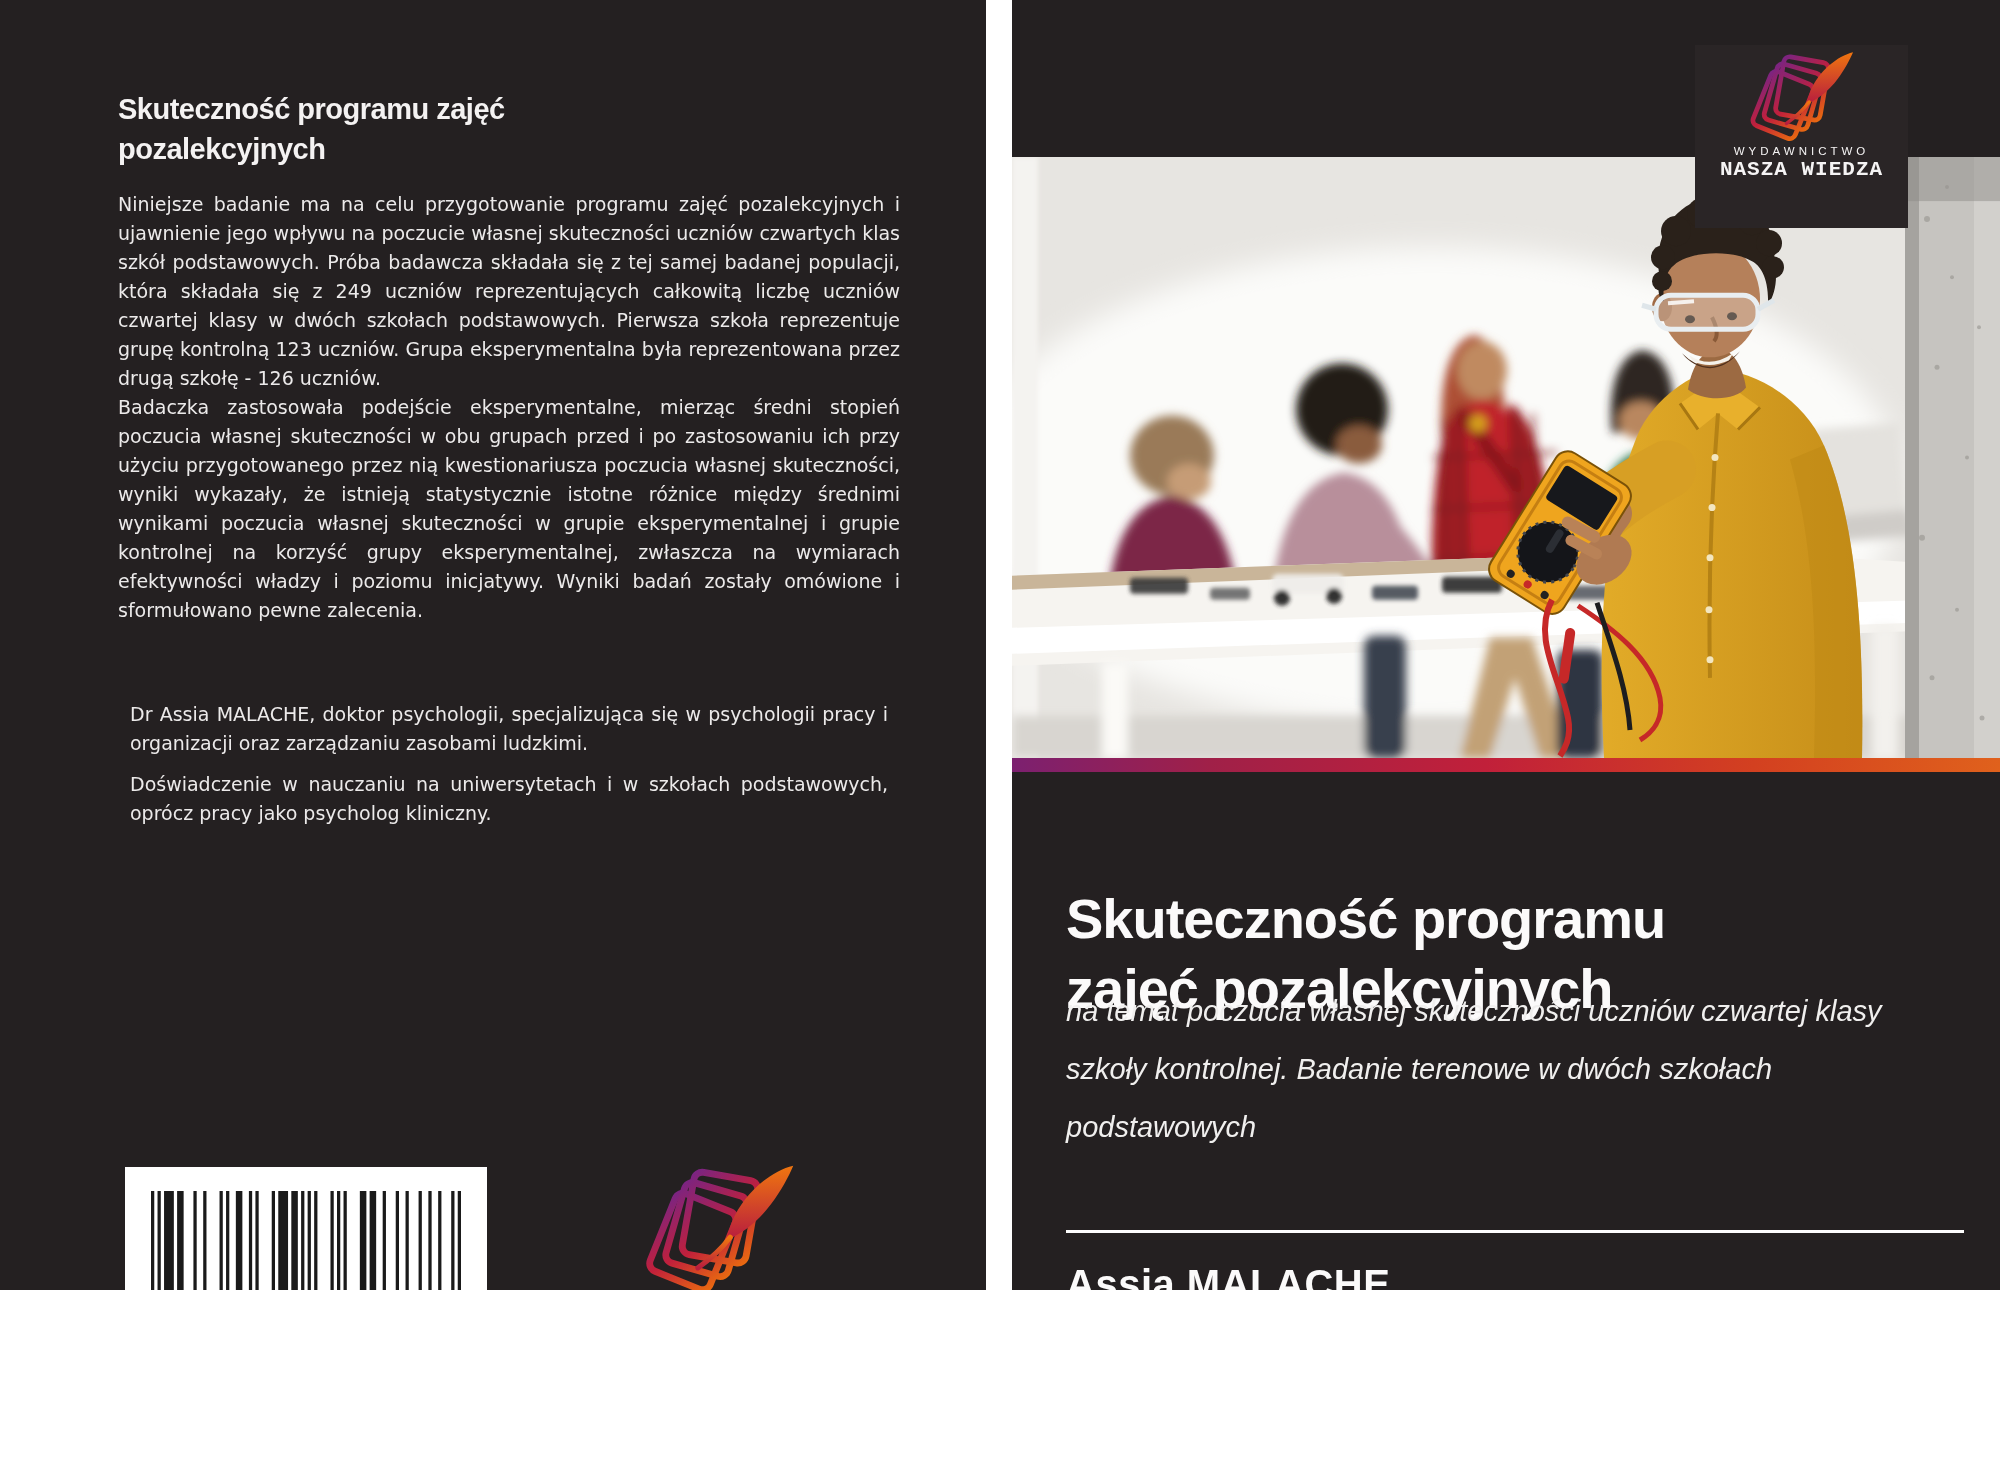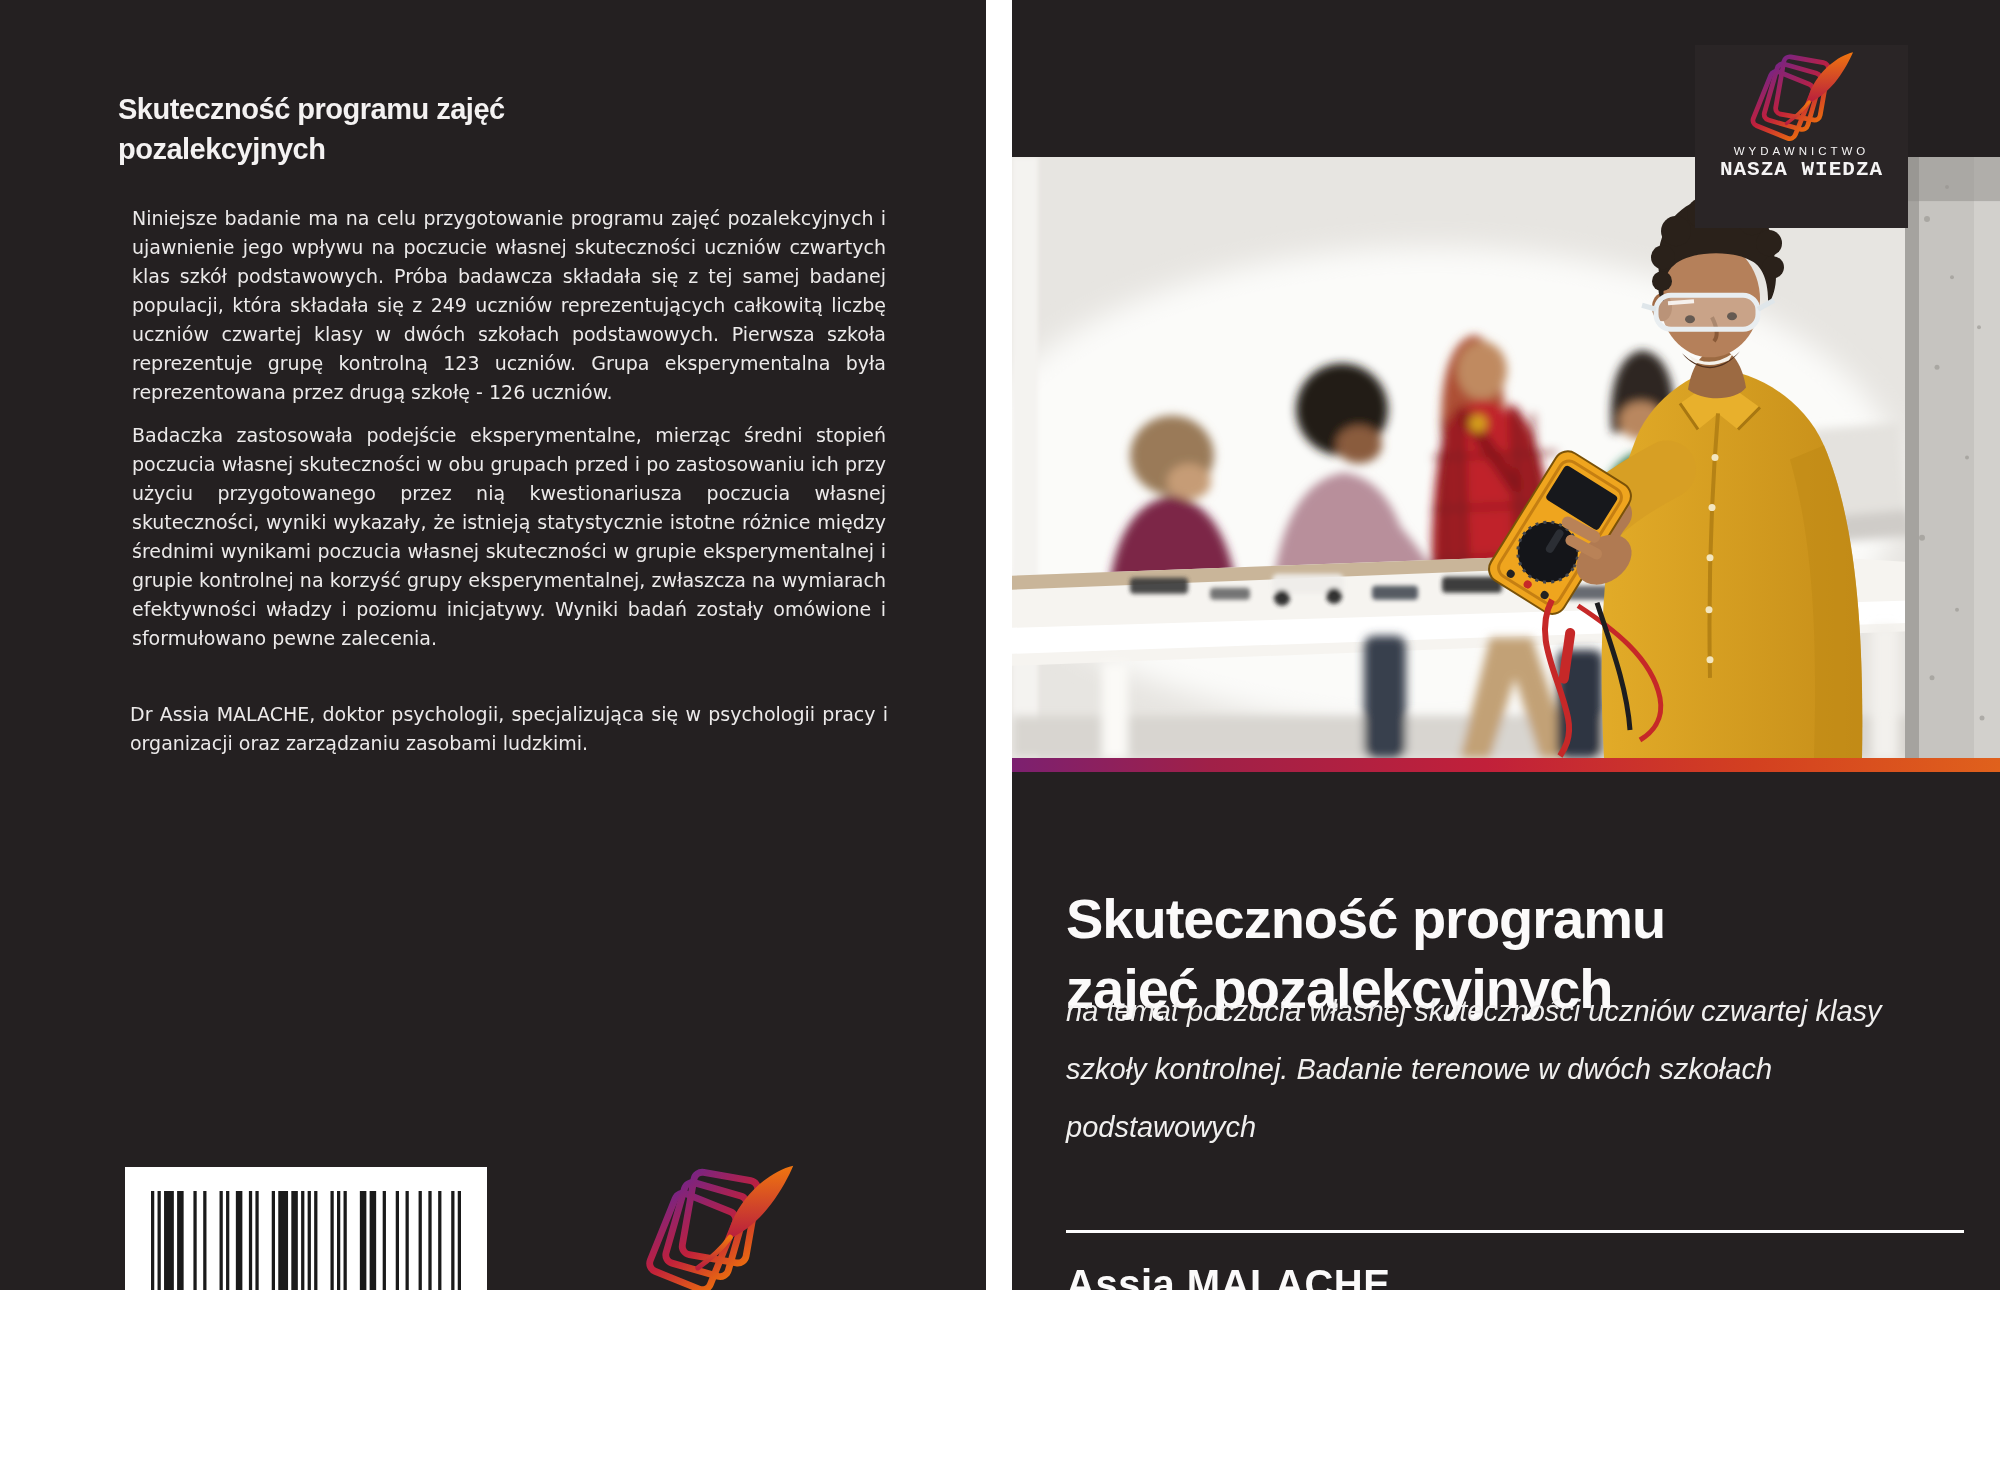--- a/index.html
+++ b/index.html
@@ -9,21 +9,21 @@
   .panel{position:absolute;top:0;height:1467px;background:#242021;}
   .back{left:0;width:986px;}
   .front{left:1012px;width:988px;}
   .spine-gap{position:absolute;top:0;left:986px;width:26px;height:1467px;background:#ffffff;}
 
   
   .back-title{position:absolute;left:118px;top:70px;width:480px;color:#f4f2f2;
       font-family:"Liberation Sans",sans-serif;font-weight:bold;font-size:29px;line-height:40px;letter-spacing:-.5px;}
   .synopsis{position:absolute;left:118px;top:190px;width:782px;color:#eceaea;
       font-size:19px;line-height:29px;text-align:justify;}
-  .synopsis p{margin:14px;}
+  .synopsis p{margin:0;}
   .bio{position:absolute;left:118px;top:688px;width:782px;color:#eceaea;
       font-size:19px;line-height:29px;text-align:justify;}
   .bio p{margin:12px;}
 
   .barcode{position:absolute;left:125px;top:1167px;width:362px;height:236px;background:#ffffff;
       box-sizing:border-box;padding:24px 26px 8px;display:flex;flex-direction:column;}
   .barcode-bars{width:100%;height:168px;}
   .barcode-bars rect{fill:#1a1a1a;}
   .barcode-digits{display:flex;justify-content:space-between;margin-top:2px;
       font-family:"DejaVu Sans Mono",monospace;font-size:23px;color:#1a1a1a;line-height:1;}
@@ -87,20 +87,21 @@
   <div class="panel back">
     <h1 class="back-title">Skuteczność programu zajęć pozalekcyjnych</h1>
 
     <div class="synopsis">
       <p>Niniejsze badanie ma na celu przygotowanie programu zajęć pozalekcyjnych i ujawnienie jego wpływu na poczucie własnej skuteczności uczniów czwartych klas szkół podstawowych. Próba badawcza składała się z tej samej badanej populacji, która składała się z 249 uczniów reprezentujących całkowitą liczbę uczniów czwartej klasy w dwóch szkołach podstawowych. Pierwsza szkoła reprezentuje grupę kontrolną 123 uczniów. Grupa eksperymentalna była reprezentowana przez drugą szkołę - 126 uczniów.</p>
       <p>Badaczka zastosowała podejście eksperymentalne, mierząc średni stopień poczucia własnej skuteczności w obu grupach przed i po zastosowaniu ich przy użyciu przygotowanego przez nią kwestionariusza poczucia własnej skuteczności, wyniki wykazały, że istnieją statystycznie istotne różnice między średnimi wynikami poczucia własnej skuteczności w grupie eksperymentalnej i grupie kontrolnej na korzyść grupy eksperymentalnej, zwłaszcza na wymiarach efektywności władzy i poziomu inicjatywy. Wyniki badań zostały omówione i sformułowano pewne zalecenia.</p>
     </div>
 
     <div class="bio">
       <p>Dr Assia MALACHE, doktor psychologii, specjalizująca się w psychologii pracy i organizacji oraz zarządzaniu zasobami ludzkimi.</p>
+      <p>Doświadczenie w nauczaniu na uniwersytetach i w szkołach podstawowych, oprócz pracy jako psycholog kliniczny.</p>
     </div>
 
     <div class="barcode">
       <svg id="barcode-bars" class="barcode-bars" viewBox="0 0 95 108" preserveAspectRatio="none">
           <rect x="0" y="0" width="1" height="108"></rect>
           <rect x="2" y="0" width="1" height="108"></rect>
           <rect x="4" y="0" width="3" height="100"></rect>
           <rect x="8" y="0" width="2" height="100"></rect>
           <rect x="13" y="0" width="1" height="100"></rect>
           <rect x="16" y="0" width="1" height="100"></rect>

